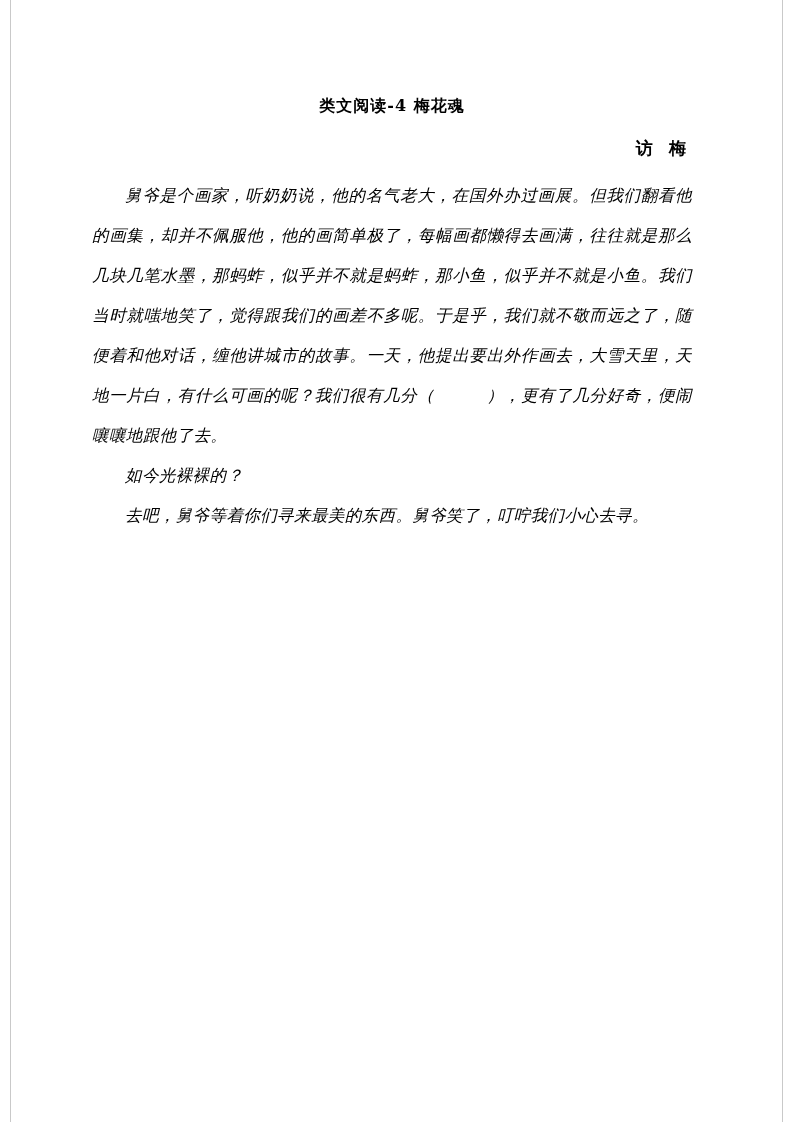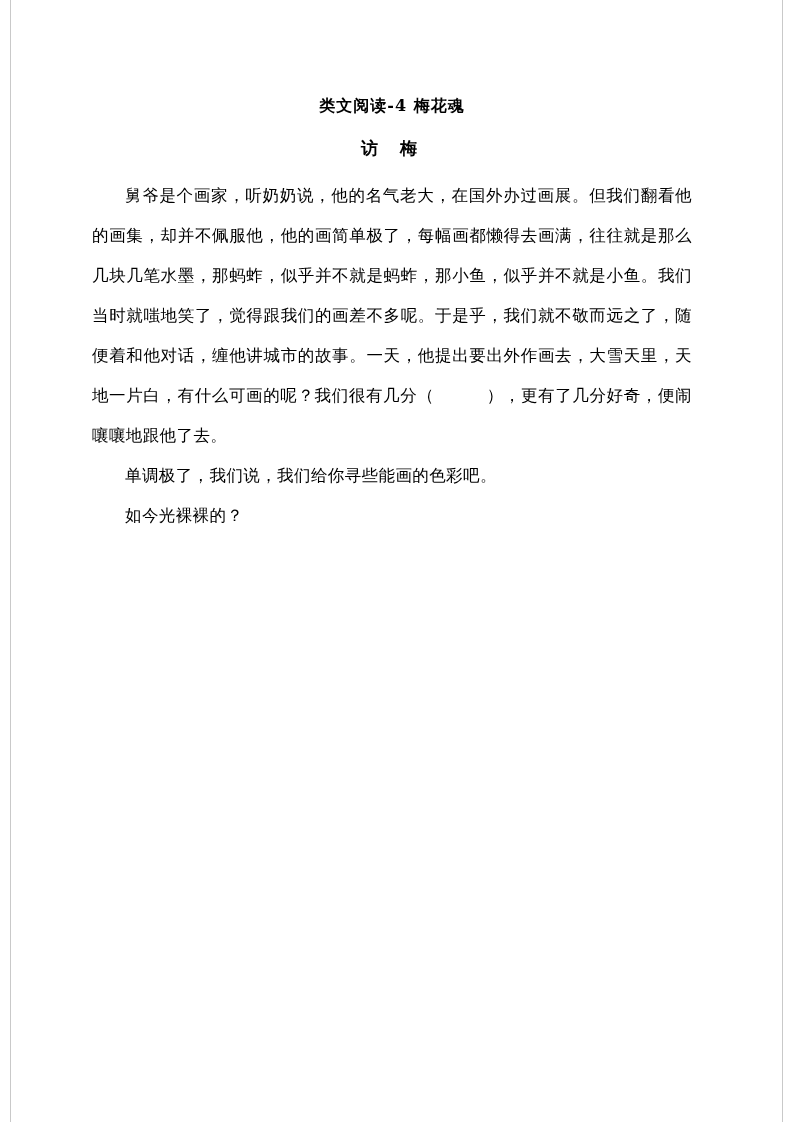--- a/index.html
+++ b/index.html
@@ -47,33 +47,34 @@
   }
   .doc-title {
     text-align: center;
     font-size: 16px;
     font-weight: bold;
     letter-spacing: 1px;
     margin: 0 0 20px 0;
     font-family: "DejaVu Serif", "Liberation Serif", serif;
   }
   .doc-subtitle {
-    text-align: center;
+    text-align: right;
     font-size: 17px;
     font-weight: bold;
     letter-spacing: 6px;
     margin: 0 0 16px 0;
-    font-family: Liberation Mono, monospace;
+    font-family: Liberation Serif, serif;
   }
   .para {
     font-size: 16.5px;
     line-height: 40px;
     text-indent: 2em;
     margin: 0;
     text-align: justify;
+    font-style: italic;
     font-family: "Liberation Serif", "DejaVu Serif", serif;
     letter-spacing: 0.4px;
   }
   .para .blank {
     display: inline-block;
     width: 52px;
   }
 </style>
 </head>
 <body>
@@ -84,21 +85,21 @@
 
   <div class="content">
 
     <h1 class="doc-title">类文阅读-4 梅花魂</h1>
 
     <h2 class="doc-subtitle">访 梅</h2>
 
     <p class="para"><span>舅爷是个画家，听奶奶说，他的名气老大，在国外办过画展。但我们翻看他的画集，却并不佩服他，他的画简单极了，每幅画都懒得去画满，往往就是那么几块几笔水墨，那蚂蚱，似乎并不就是蚂蚱，那小鱼，似乎并不就是小鱼。我们当时就嗤地笑了，觉得跟我们的画差不多呢。于是乎，我们就不敬而远之了，随便着和他对话，缠他讲城市的故事。一天，他提出要出外作画去，大雪天里，天地一片白，有什么可画的呢？我们很有几分（</span><span class="blank"></span><span>），更有了几分好奇，便闹嚷嚷地跟他了去。</span></p>
 
 
-    <p class="para">单调极了，我们说，我们给你寻些能画的色彩吧。</p>
 
     <p class="para">如今光裸裸的？</p>
 
 
+    <p class="para">去吧，舅爷等着你们寻来最美的东西。舅爷笑了，叮咛我们小心去寻。</p>
 
 
   </div>
 </div>
 
 </body></html>

